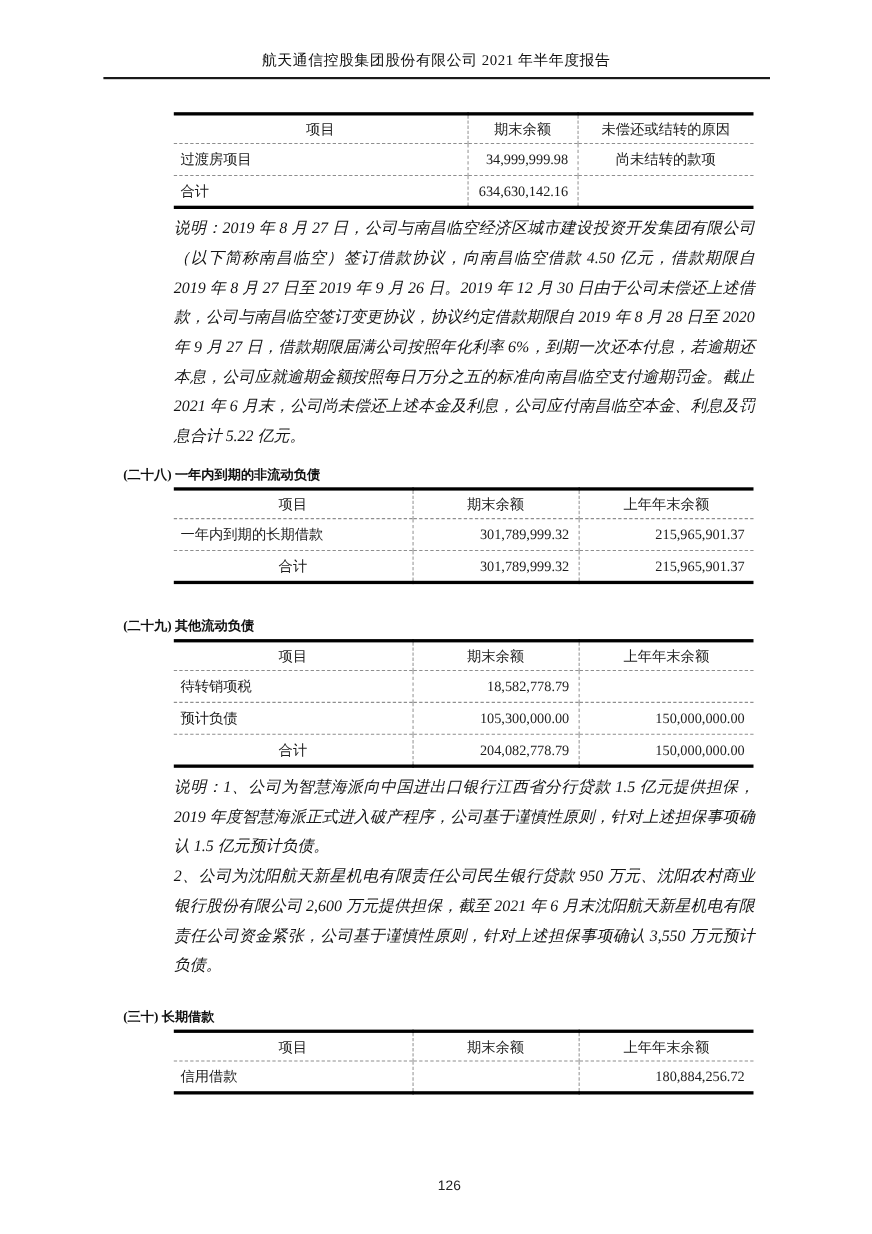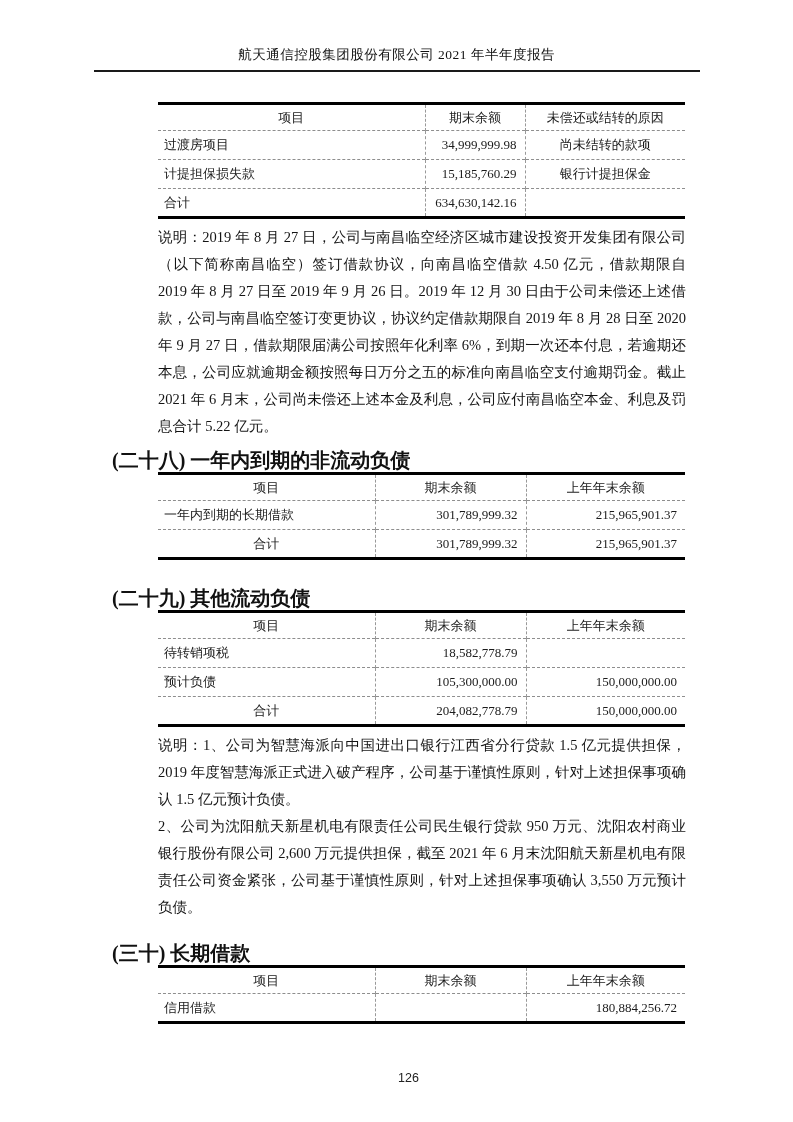--- a/index.html
+++ b/index.html
@@ -24,21 +24,21 @@
     text-align: center;
     font-size: 13.5px;
     line-height: 20px;
     letter-spacing: 0.5px;
   }
   
   .content { margin: 0 105px 0 110px; }
 
   .sec-title {
     font-weight: bold;
-    font-size: 20px;
+    font-size: 12px;
     line-height: 20px;
     margin: 0 0 2px 2px;
   }
   .mt-t1   { margin-top: 30px; }
   .mt-s28  { margin-top: 10px; }
   .mt-s29  { margin-top: 28px; }
   .mt-s30  { margin-top: 22px; }
 
   
   table.fin {
@@ -67,20 +67,21 @@
   .cell-center { text-align: center; }
 
   
   .note {
     margin: 5px 0 0 48px;
     width: 528px;
     text-align: justify;
     font-size: 14.5px;
     line-height: 27px;
     color: #141414;
+    font-style: italic;
   }
   .note + .note { margin-top: 0; }
 
   
   .page-num {
     position: absolute;
     top: 1071px;
     left: 12px;
     width: 100%;
     text-align: center;
@@ -111,25 +112,20 @@
         <td>项目</td>
         <td>期末余额</td>
         <td>未偿还或结转的原因</td>
       </tr>
       <tr>
         <td class="cell-item">过渡房项目</td>
         <td class="cell-num">34,999,999.98</td>
         <td class="cell-center">尚未结转的款项</td>
       </tr>
       <tr>
-        <td class="cell-item">计提担保损失款</td>
-        <td class="cell-num">15,185,760.29</td>
-        <td class="cell-center">银行计提担保金</td>
-      </tr>
-      <tr>
         <td class="cell-item">合计</td>
         <td class="cell-num">634,630,142.16</td>
         <td class="cell-center"></td>
       </tr>
     </tbody>
       </table>
 
     <p class="note">说明：2019 年 8 月 27 日，公司与南昌临空经济区城市建设投资开发集团有限公司（以下简称南昌临空）签订借款协议，向南昌临空借款 4.50 亿元，借款期限自 2019 年 8 月 27 日至 2019 年 9 月 26 日。2019 年 12 月 30 日由于公司未偿还上述借款，公司与南昌临空签订变更协议，协议约定借款期限自 2019 年 8 月 28 日至 2020 年 9 月 27 日，借款期限届满公司按照年化利率 6%，到期一次还本付息，若逾期还本息，公司应就逾期金额按照每日万分之五的标准向南昌临空支付逾期罚金。截止 2021 年 6 月末，公司尚未偿还上述本金及利息，公司应付南昌临空本金、利息及罚息合计 5.22 亿元。</p>
 
     <div class="sec-title mt-s28">(二十八) 一年内到期的非流动负债</div>

